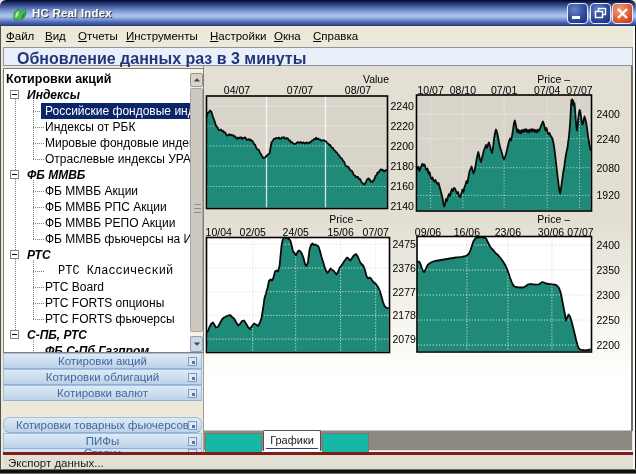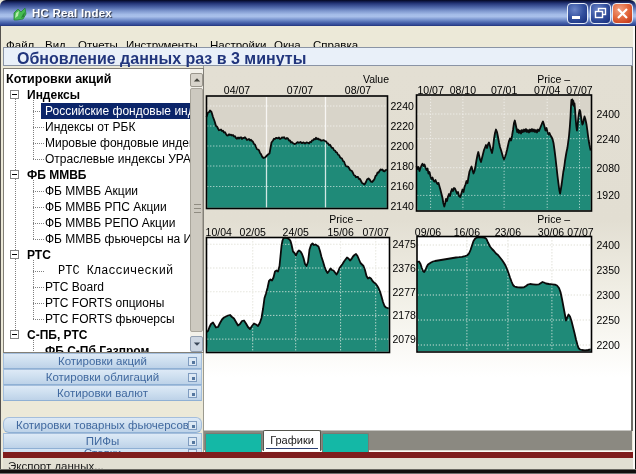--- a/index.html
+++ b/index.html
@@ -7,37 +7,37 @@
 .abs{position:absolute;}
 
 #titlebar{left:0;top:0;width:636px;height:26px;border-radius:6px 6px 0 0;
  background:linear-gradient(#05081f 0%,#111c4e 6%,#27397b 14%,#4e66a8 28%,#7e97ce 42%,#a4bce8 56%,#a9c0ea 64%,#7e99d2 74%,#5470b4 84%,#3a53a0 92%,#2e4492 97%,#1d2e6b 100%);}
 #ttext{left:32px;top:7px;font-size:11.5px;font-weight:bold;color:#fff;text-shadow:1px 1px 1px rgba(0,0,10,.75);letter-spacing:.2px;}
 #ticon{left:12px;top:7px;}
 .wbtn{top:3px;width:21px;height:21px;border-radius:4px;border:1px solid #e6edf7;}
 #bmin,#bres{background:radial-gradient(circle at 35% 30%,#6b85c8 0%,#33509e 50%,#1d3684 85%,#16307c 100%);}
 #bclo{background:radial-gradient(circle at 35% 30%,#f0a184 0%,#e2663a 50%,#cc4423 80%,#b83517 100%);}
 #menubar{left:0;top:26px;width:636px;height:21px;background:#ECE9D8;}
-.mi{top:30px;font-size:11.5px;color:#000;margin-top:9px;}
+.mi{top:30px;font-size:11.5px;color:#000;}
 .mi u{text-decoration:underline;}
 #infobar{left:3px;top:47px;width:630px;height:19px;background:#e9f0f9;border:1px solid #8a94a5;}
 #infotext{left:13px;top:2px;font-size:16px;font-weight:bold;color:#21357c;}
 
 #eL{left:0;top:26px;width:1px;height:448px;background:#55524e;}
 #eR1{left:631.4px;top:66px;width:1.6px;height:364.5px;background:#6e6c66;}
 #eR2{left:632.8px;top:26px;width:1.8px;height:443.5px;background:#fbfbf8;}
 #eR3{left:634.6px;top:26px;width:1.4px;height:448px;background:#121212;}
 #eB1{left:0;top:469px;width:636px;height:1px;background:#6b6963;}
 #eB2{left:0;top:470px;width:636px;height:3px;background:#0f0f0f;}
 #eB3{left:0;top:473px;width:636px;height:1px;background:#6e6e6e;}
 
 #treepanel{left:3px;top:68px;width:201px;height:285px;background:#fff;border:1px solid #827f77;overflow:hidden;}
 #treehead2{left:2px;top:3px;font-size:12.5px;font-weight:bold;color:#000;white-space:nowrap;}
 .trow{position:absolute;font-size:12px;color:#000;white-space:nowrap;height:16px;line-height:16px;}
-.tg{font-weight:bold;}
+.tg{font-weight:bold;font-style:italic;}
 .tbox{position:absolute;width:9px;height:9px;border:1px solid #848484;background:#fff;}
 .tbox:after{content:"";position:absolute;left:1px;top:3px;width:5px;height:1px;background:#000;}
 .vdot{position:absolute;width:1px;background-image:repeating-linear-gradient(#7f7f7f 0 1px,transparent 1px 2px);}
 .hdot{position:absolute;height:1px;background-image:repeating-linear-gradient(90deg,#7f7f7f 0 1px,transparent 1px 2px);}
 
 #sbar{left:186px;top:0;width:13px;height:283px;background:#f3f1ea;}
 .sbtn{position:absolute;left:0;width:13px;font-size:0;}
 #sbup{top:4px;height:14px;background:#d8d4cb;border:1px solid #9a968c;border-radius:2px;}
 #sbdn{top:267px;height:16px;background:#cdd6e2;border:1px solid #93a0b2;border-radius:2px;}
 #sbthumb{position:absolute;left:0;top:19px;width:13px;height:244px;background:#cdc9c0;border:1px solid #aaa69c;border-radius:2px;}
@@ -45,21 +45,21 @@
 .chev{position:absolute;left:2.5px;width:8px;height:8px;}
 
 .lbtn{left:3px;width:199px;height:16px;background:linear-gradient(#dde9f6 0%,#cfe0f0 45%,#bdd2e8 100%);border:1px solid #a4bedc;border-bottom-color:#8fb0d4;text-align:center;font-size:11.5px;color:#41699f;line-height:14px;}
 .lico{position:absolute;right:4px;top:3px;width:9px;height:9px;border:1px solid #7f9cc0;background:#dce8f4;}
 .lico:after{content:"";position:absolute;right:1px;bottom:1px;width:3px;height:3px;background:#55779f;}
 
 .tab{top:433px;height:17px;background:#14b8a6;border:1px solid #7a7a72;border-bottom:none;border-radius:2px 2px 0 0;font-size:11px;color:#1a1a1a;text-align:center;padding-top:18px;}
 #tabG{top:430px;height:21px;background:#fff;border-color:#55554d;z-index:5;padding-top:3px;}
 #tabG:after{content:"";position:absolute;left:2px;right:2px;bottom:2px;height:1.2px;background:#2b3f73;}
 
-#status{left:3px;top:452px;width:630px;height:17px;background:#e2dfd3;border-top:6px solid #7f1d1d;}
+#status{left:3px;top:452px;width:630px;height:17px;background:#e2dfd3;border-top:3px solid #7f1d1d;}
 #stext{left:5px;top:2px;font-size:11.5px;color:#1a1a1a;}
 </style></head>
 <body>
 <div class="abs" id="titlebar"></div>
 <svg class="abs" id="ticon" width="15" height="14" viewBox="0 0 15 14">
  <path d="M2 13 L2 6 L6 2 L9 5 L13 1 L14 7 L11 12 L5 13 Z" fill="#46bc52" stroke="#27803a" stroke-width="0.8"></path>
  <path d="M3 11 L4 6 L7 4 L6 9 Z" fill="#b4ecab"></path>
  <path d="M9 11 L11 7 L13 5 L12 10 Z" fill="#2a8537"></path>
 </svg>
 <div class="abs" id="ttext">HC Real Index</div>

